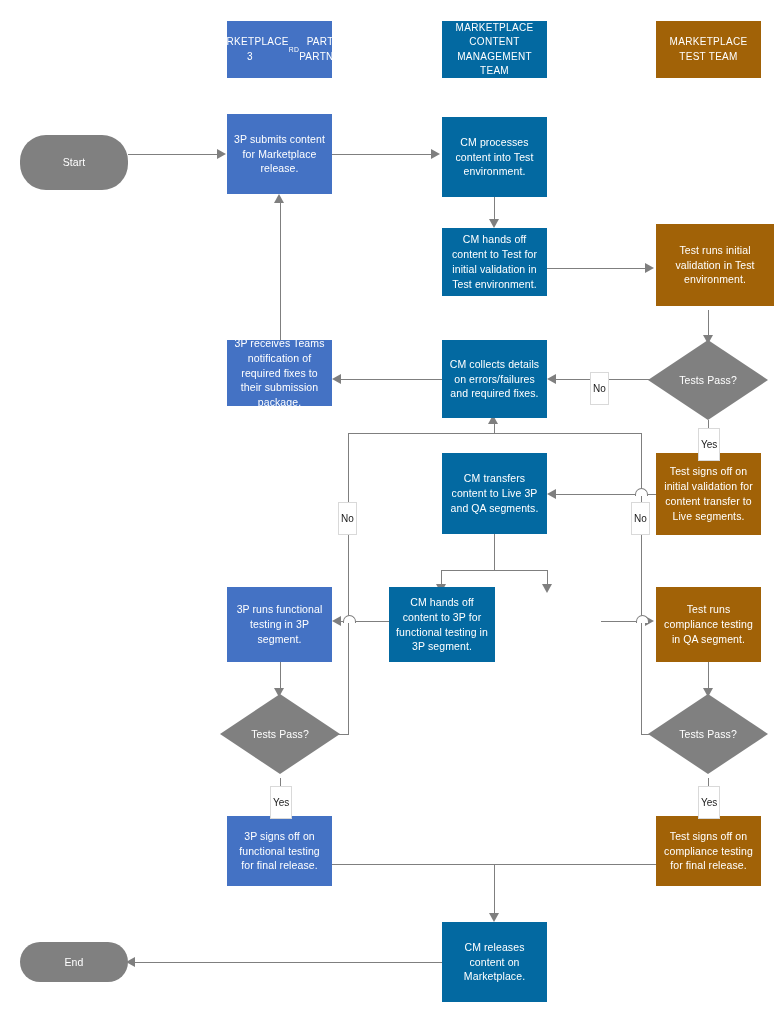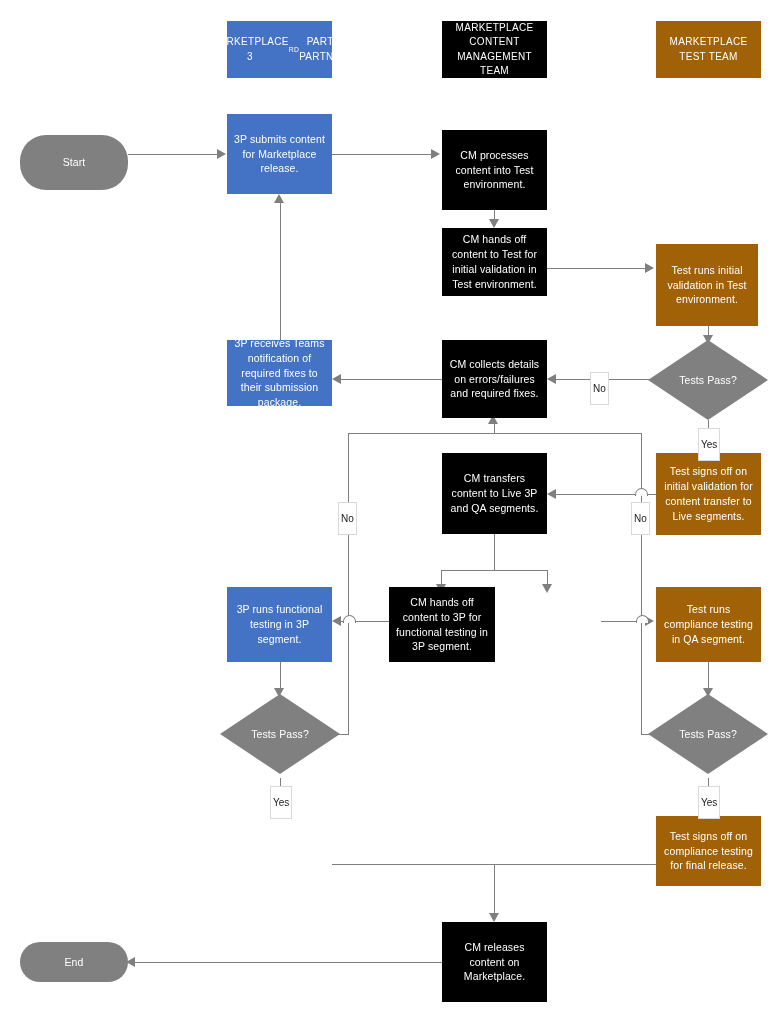--- a/index.html
+++ b/index.html
@@ -31,21 +31,21 @@
     padding: 2px 5px;
     z-index: 3;
     letter-spacing: 0.1px;
   }
   .swim {
     font-size: 10px;
     letter-spacing: 0.3px;
     line-height: 1.45;
   }
   .blue   { background: #4472C4; }
-  .orange { background: #000000; }
+  .orange { background: #0369a1; }
   .yellow { background: #a16207; }
   .gray   { background: #808080; }
 
   .terminator {
     border-radius: 26px;
   }
   
   .diamond {
     background: transparent;
     z-index: 3;
@@ -212,25 +212,25 @@
   <div class="ln lnv" style="left:494px; top:864px; height:52px;"></div>
   <div class="arrow ar-down" style="left:489px; top:913px;"></div>
 
   <div class="ln lnh" style="left:128px; top:962px; width:314px;"></div>
   <div class="arrow ar-left" style="left:126px; top:957px;"></div>
 
   <div class="node gray terminator" style="left:20px; top:135px; width:108px; height:55px;">Start</div>
 
   <div class="node blue" style="left:227px; top:114px; width:105px; height:80px;">3P submits content for Marketplace release.</div>
 
-  <div class="node orange" style="left:442px; top:130px; width:105px; height:80px;">CM processes content into Test environment.</div>
+  <div class="node orange" style="left:442px; top:117px; width:105px; height:80px;">CM processes content into Test environment.</div>
 
   <div class="node orange" style="left:442px; top:228px; width:105px; height:68px;">CM hands off content to Test for initial validation in Test environment.</div>
 
-  <div class="node yellow" style="left:656px; top:244px; width:102px; height:82px;">Test runs initial validation in Test environment.</div>
+  <div class="node yellow" style="left:656px; top:224px; width:118px; height:82px;">Test runs initial validation in Test environment.</div>
 
   <div class="node diamond" style="left:648px; top:340px; width:120px; height:80px;">
     <svg class="dshape" viewBox="0 0 120 80" preserveAspectRatio="none">
       <polygon points="60,0 120,40 60,80 0,40" fill="#808080"></polygon>
     </svg>
     <span class="dlabel">Tests Pass?</span>
   </div>
 
   <div class="node orange" style="left:442px; top:340px; width:105px; height:78px;">CM collects details on errors/failures and required fixes.</div>
 
@@ -254,20 +254,21 @@
     <span class="dlabel">Tests Pass?</span>
   </div>
 
   <div class="node diamond" style="left:648px; top:694px; width:120px; height:80px;">
     <svg class="dshape" viewBox="0 0 120 80" preserveAspectRatio="none">
       <polygon points="60,0 120,40 60,80 0,40" fill="#808080"></polygon>
     </svg>
     <span class="dlabel">Tests Pass?</span>
   </div>
 
+  <div class="node blue" style="left:227px; top:816px; width:105px; height:70px;">3P signs off on functional testing for final release.</div>
 
   <div class="node yellow" style="left:656px; top:816px; width:105px; height:70px;">Test signs off on compliance testing for final release.</div>
 
   <div class="node orange" style="left:442px; top:922px; width:105px; height:80px;">CM releases content on Marketplace.</div>
 
   <div class="node gray terminator" style="left:20px; top:942px; width:108px; height:40px;">End</div>
 
 </div>
 
 </body></html>

